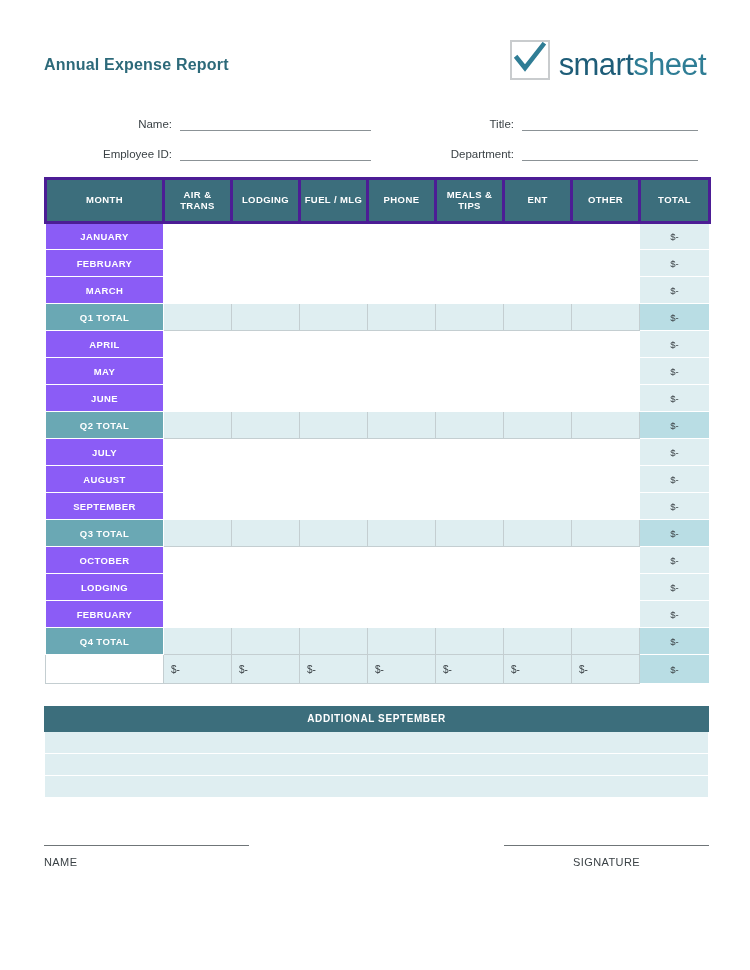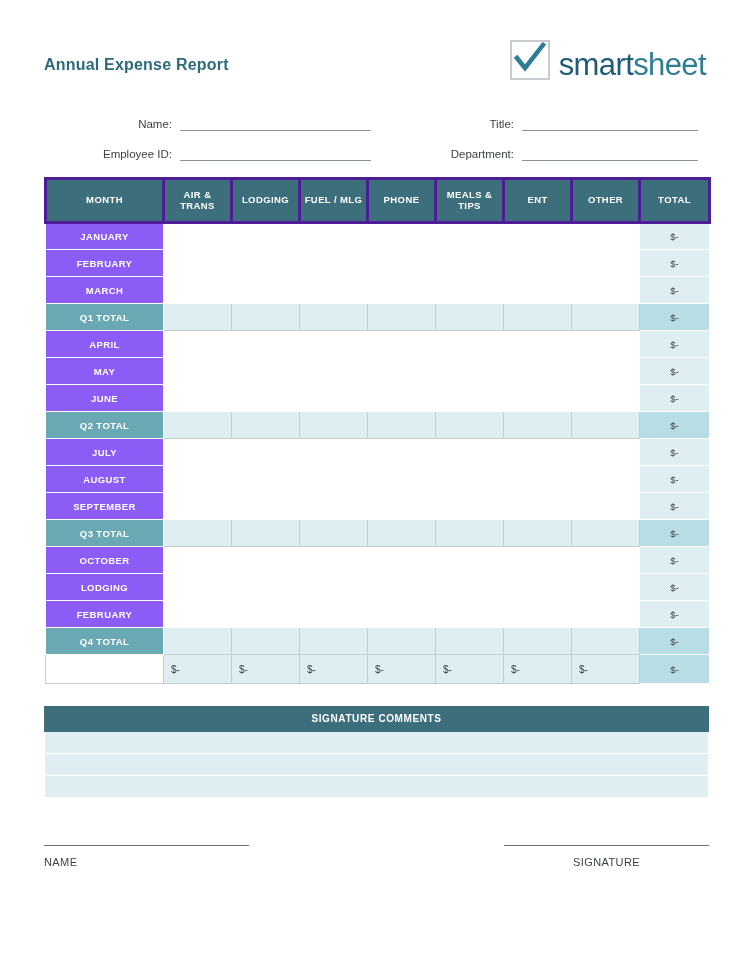--- a/index.html
+++ b/index.html
@@ -467,21 +467,21 @@
           <td class="cell">$-</td>
           <td class="cell">$-</td>
           <td class="cell">$-</td>
           <td class="cell">$-</td>
           <td class="total">$-</td>
         </tr>
       </tbody>
   </table>
 
   <div class="comments">
-    <div class="comments-head">SIGNATURE COMMENTS</div>
+    <div class="comments-head">ADDITIONAL SEPTEMBER</div>
     <div id="comment-lines">
         <div class="comments-row"></div>
         <div class="comments-row"></div>
         <div class="comments-row"></div>
       </div>
   </div>
 
   <div class="signatures">
     <div class="sig">
       <div class="sig-line"></div>

